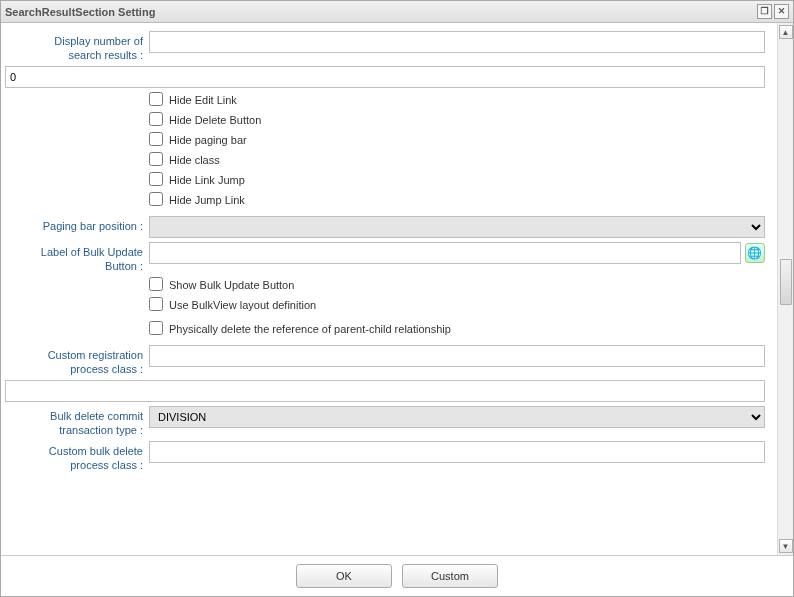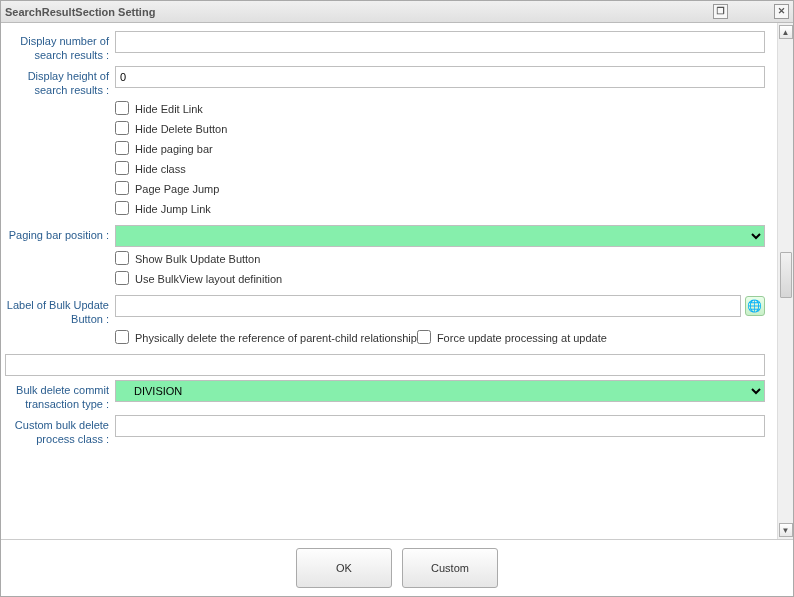--- a/index.html
+++ b/index.html
@@ -21,21 +21,20 @@
   }
   .titlebar {
     height: 22px;
     background: linear-gradient(#f0f0f0, #e0e0e0);
     border-bottom: 1px solid #bbb;
     display: flex;
     align-items: center;
     padding: 0 4px;
     font-weight: bold;
     color: #555;
-    gap: 44px;
   }
   .titlebar-spacer { flex: 1; }
   .titlebar-btn {
     width: 15px;
     height: 15px;
     border: 1px solid #999;
     margin-left: 2px;
     display: flex;
     align-items: center;
     justify-content: center;
@@ -96,20 +95,21 @@
     align-items: flex-start;
     margin-bottom: 4px;
   }
   .label {
     width: 110px;
     text-align: right;
     padding-right: 6px;
     color: #2a5d8f;
     line-height: 14px;
     padding-top: 3px;
+    margin-left: 34px;
   }
   .field {
     flex: 1;
     padding-right: 8px;
     display: flex;
     align-items: center;
   }
   .text-input {
     flex: 1;
     height: 22px;
@@ -117,22 +117,22 @@
     padding: 2px 4px;
     font-size: 11px;
     background: #fff;
   }
   .text-input.wide { width: 100%; }
   .select {
     flex: 1;
     height: 22px;
     border: 1px solid #bfbfbf;
     font-size: 11px;
-    background: #86efac;
-    padding: 0 14px;
+    background: #e5e5e5;
+    padding: 0 4px;
   }
   .cb-row {
     display: flex;
     align-items: flex-end;
     margin-bottom: 6px;
   }
   .cb {
     width: 14px;
     height: 14px;
     margin: 0 6px 0 0;
@@ -152,21 +152,21 @@
   .footer {
     border-top: 1px solid #ccc;
     padding: 8px;
     display: flex;
     justify-content: center;
     gap: 10px;
     background: #fff;
   }
   .btn {
     width: 96px;
-    height: 40px;
+    height: 24px;
     border: 1px solid #aaa;
     background: linear-gradient(#fefefe,#e6e6e6);
     border-radius: 3px;
     cursor: pointer;
     font-size: 11px;
     color: #333;
   }
 </style>
 </head>
 <body>
@@ -184,21 +184,20 @@
     <div class="form-scroll">
 
       <div class="row">
         <div class="label">Display number of search results :</div>
         <div class="field">
             <input class="text-input wide" value="" style="">
           </div>
       </div>
 
       <div class="row">
-        <div class="label">Display height of search results :</div>
         <div class="field">
             <input class="text-input wide" value="0" style="">
           </div>
       </div>
 
       <div class="row">
         <div class="label"></div>
         <div class="field" style="flex-direction:column;align-items:flex-start;">
           <div class="cb-row">
             <input type="checkbox" class="cb" style="">
@@ -211,74 +210,76 @@
           <div class="cb-row">
             <input type="checkbox" class="cb" style="">
             <span class="cb-label">Hide paging bar</span>
           </div>
           <div class="cb-row">
             <input type="checkbox" class="cb" style="">
             <span class="cb-label">Hide class</span>
           </div>
           <div class="cb-row">
             <input type="checkbox" class="cb" style="">
-            <span class="cb-label">Page Page Jump</span>
+            <span class="cb-label">Hide Link Jump</span>
           </div>
           <div class="cb-row">
             <input type="checkbox" class="cb" style="">
             <span class="cb-label">Hide Jump Link</span>
           </div>
         </div>
       </div>
 
       <div class="row">
         <div class="label">Paging bar position :</div>
         <div class="field">
           <select class="select">
             <option></option>
           </select>
         </div>
       </div>
 
       <div class="row">
+        <div class="label">Label of Bulk Update Button :</div>
+        <div class="field">
+          <input class="text-input wide" value="" style="">
+          <div class="globe-btn">🌐</div>
+        </div>
+      </div>
+
+      <div class="row">
         <div class="label"></div>
         <div class="field" style="flex-direction:column;align-items:flex-start;">
           <div class="cb-row">
             <input type="checkbox" class="cb" style="">
             <span class="cb-label">Show Bulk Update Button</span>
           </div>
           <div class="cb-row">
             <input type="checkbox" class="cb" style="">
             <span class="cb-label">Use BulkView layout definition</span>
           </div>
         </div>
       </div>
 
       <div class="row">
-        <div class="label">Label of Bulk Update Button :</div>
-        <div class="field">
-          <input class="text-input wide" value="" style="">
-          <div class="globe-btn">🌐</div>
-        </div>
-      </div>
-
-      <div class="row">
         <div class="label"></div>
         <div class="field" style="align-items:flex-start;">
           <div class="cb-row">
             <input type="checkbox" class="cb" style="">
             <span class="cb-label">Physically delete the reference of parent-child relationship</span>
           </div>
-          <div class="cb-row">
-            <input type="checkbox" class="cb" style="">
-            <span class="cb-label">Force update processing at update</span>
-          </div>
-        </div>
-      </div>
-
+        </div>
+      </div>
+
+      <div class="row">
+        <div class="label">Custom registration process class :</div>
+        <div class="field">
+            <input class="text-input wide" value="" style="">
+          </div>
+      </div>
 
       <div class="row">
         <div class="field">
             <input class="text-input wide" value="" style="">
           </div>
       </div>
 
       <div class="row">
         <div class="label">Bulk delete commit transaction type :</div>
         <div class="field">

